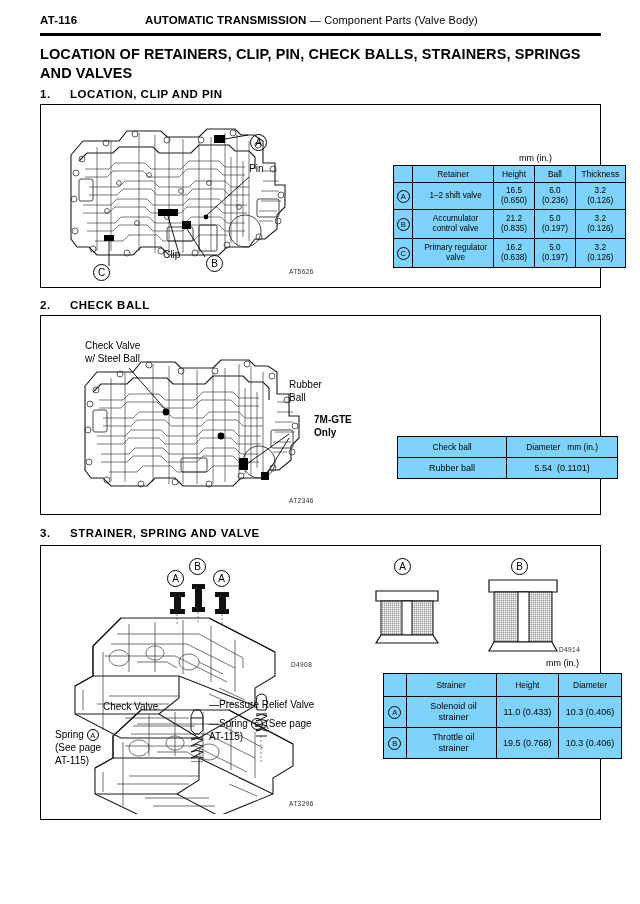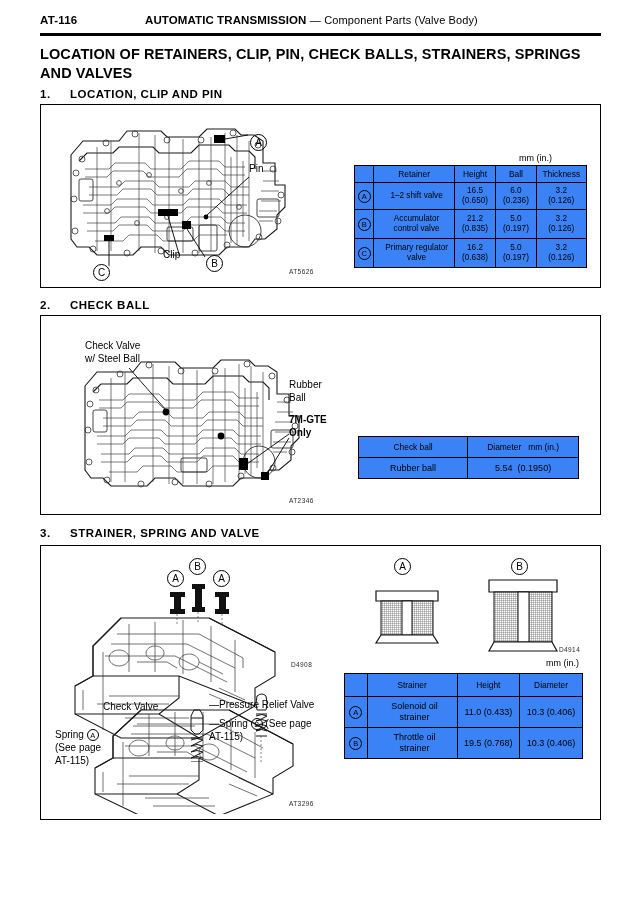--- a/index.html
+++ b/index.html
@@ -95,21 +95,22 @@
   
   .unit-label {
     position: absolute;
     font-size: 9px;
     white-space: nowrap;
   }
   table.spec {
     position: absolute;
     border-collapse: collapse;
     font-size: 8.2px;
-    background: #3b82f6;
+    background: #7dd3fc;
+    margin-left: 39px;
   }
   table.spec td, table.spec th {
     border: 1px solid #000;
     padding: 0;
     text-align: center;
     vertical-align: middle;
     font-weight: normal;
   }
   table.spec .hdr { font-size: 8.4px; height: 16px; }
   .cell-2line { line-height: 1.22; }
@@ -140,21 +141,21 @@
     vertical-align: middle;
   }
 
   
   .lbl {
     position: absolute;
     font-size: 10px;
     line-height: 1.28;
     white-space: nowrap;
   }
-  .lbl-b { font-weight: bold; }
+  .lbl-b { font-weight: bold; margin-left: 25px; }
 
   svg { display: block; }
 </style>
 </head>
 <body>
 
 <div class="page-header">
   <span class="page-num">AT-116</span>
   <span class="header-title">
     <span>AUTOMATIC TRANSMISSION</span>
@@ -372,21 +373,21 @@
   <div class="figcode" style="left:248px; top:181px;">AT2346</div>
 
   <table class="spec" style="left:317px; top:120px; width:221px; font-size:9px;">
     <tbody>
         <tr>
       <td class="hdr" style="width:110px; height:20px;">Check ball</td>
       <td class="hdr" style="width:111px;"><span>Diameter</span>&nbsp;&nbsp;&nbsp;<span>mm (in.)</span></td>
     </tr>
     <tr>
       <td style="height:20px;">Rubber ball</td>
-      <td><span>5.54</span>&nbsp;&nbsp;<span>(0.1950)</span></td>
+      <td><span>5.54</span>&nbsp;&nbsp;<span>(0.1101)</span></td>
     </tr>
   </tbody>
     </table>
 </div>
 
 <div class="sec-head" style="left:40px; top:527px;">
   <span class="sec-num">3.</span><span>STRAINER, SPRING AND VALVE</span>
 </div>
 
 <div class="panel" style="left:40px; top:545px; width:561px; height:275px;">

